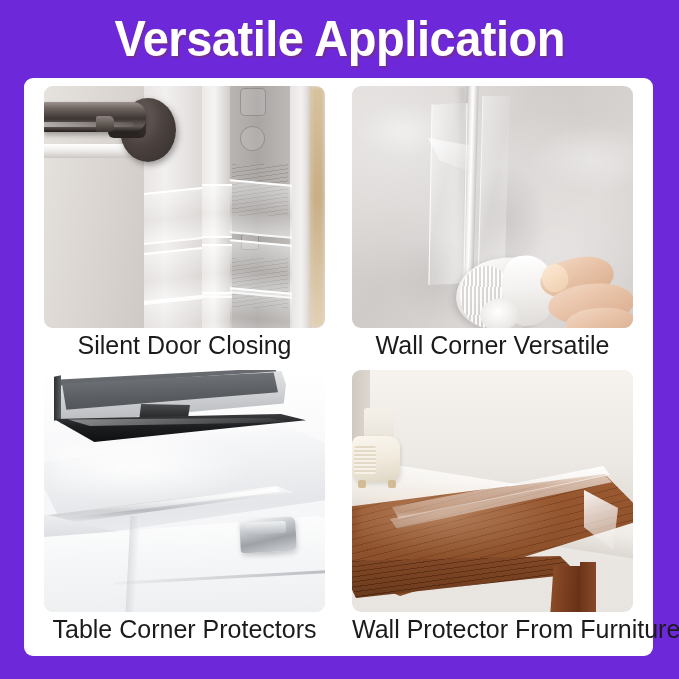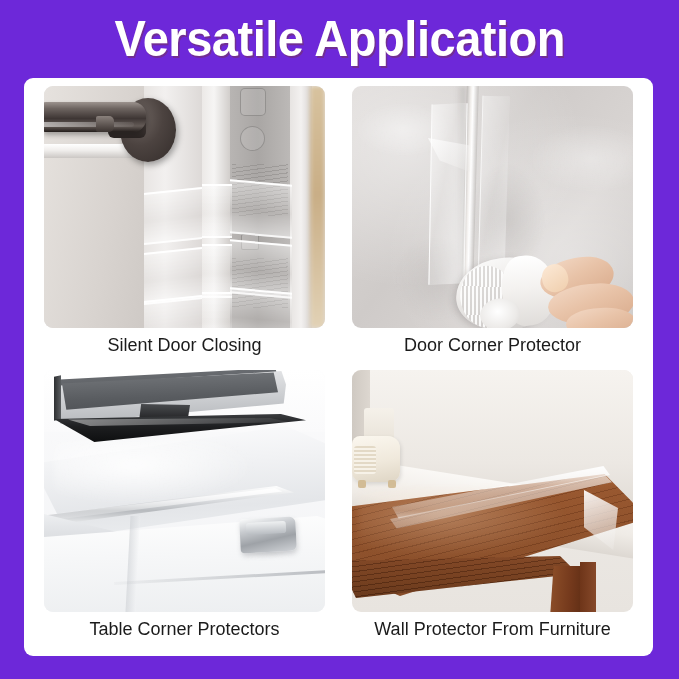--- a/index.html
+++ b/index.html
@@ -85,21 +85,21 @@
     overflow: hidden;
     background: #eceaea;
   }
 
   .caption {
     width: 281px;
     height: 30px;
     line-height: 34px;
     text-align: center;
     font-family: "Liberation Sans", sans-serif;
-    font-size: 18px;
+    font-size: 25px;
     color: #1b1b1b;
     white-space: nowrap;
   }
 
   
   #photo-door { background: linear-gradient(180deg,#e9e7e6 0%,#dedbd9 100%); }
   .door-wallpaper {
     position: absolute; left: 0; top: 0; width: 108px; height: 242px;
     background: linear-gradient(100deg,#e6e2de 0%,#d8d3cf 60%,#cdc8c4 100%);
   }
@@ -532,21 +532,21 @@
           <div class="tape-roll">
             <div class="tape-roll-layers"></div>
             <div class="tape-roll-face"></div>
             <div class="tape-roll-core"></div>
           </div>
           <div class="finger" id="finger-1"></div>
           <div class="nail"></div>
           <div class="finger" id="finger-2"></div>
           <div class="finger" id="finger-3"></div>
         </div>
-        <div class="caption">Door Corner Protector</div>
+        <div class="caption">Wall Corner Versatile</div>
       </div>
 
       <div class="cell">
         <div class="photo" id="photo-tv">
           <div class="tv-bg"></div>
           <div class="tv-bezel"></div>
           <div class="tv-bezel-inner"></div>
           <div class="tv-screen"></div>
           <div class="tv-frame-left"></div>
           <div class="tv-neck"></div>

